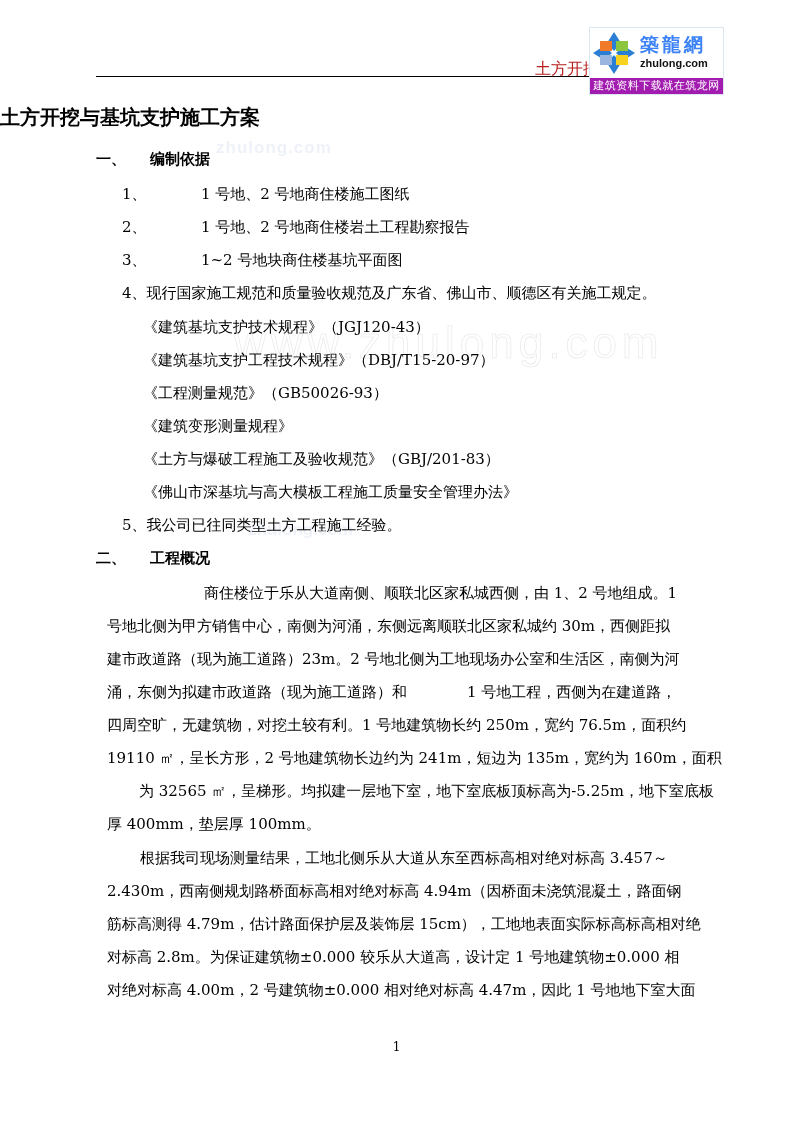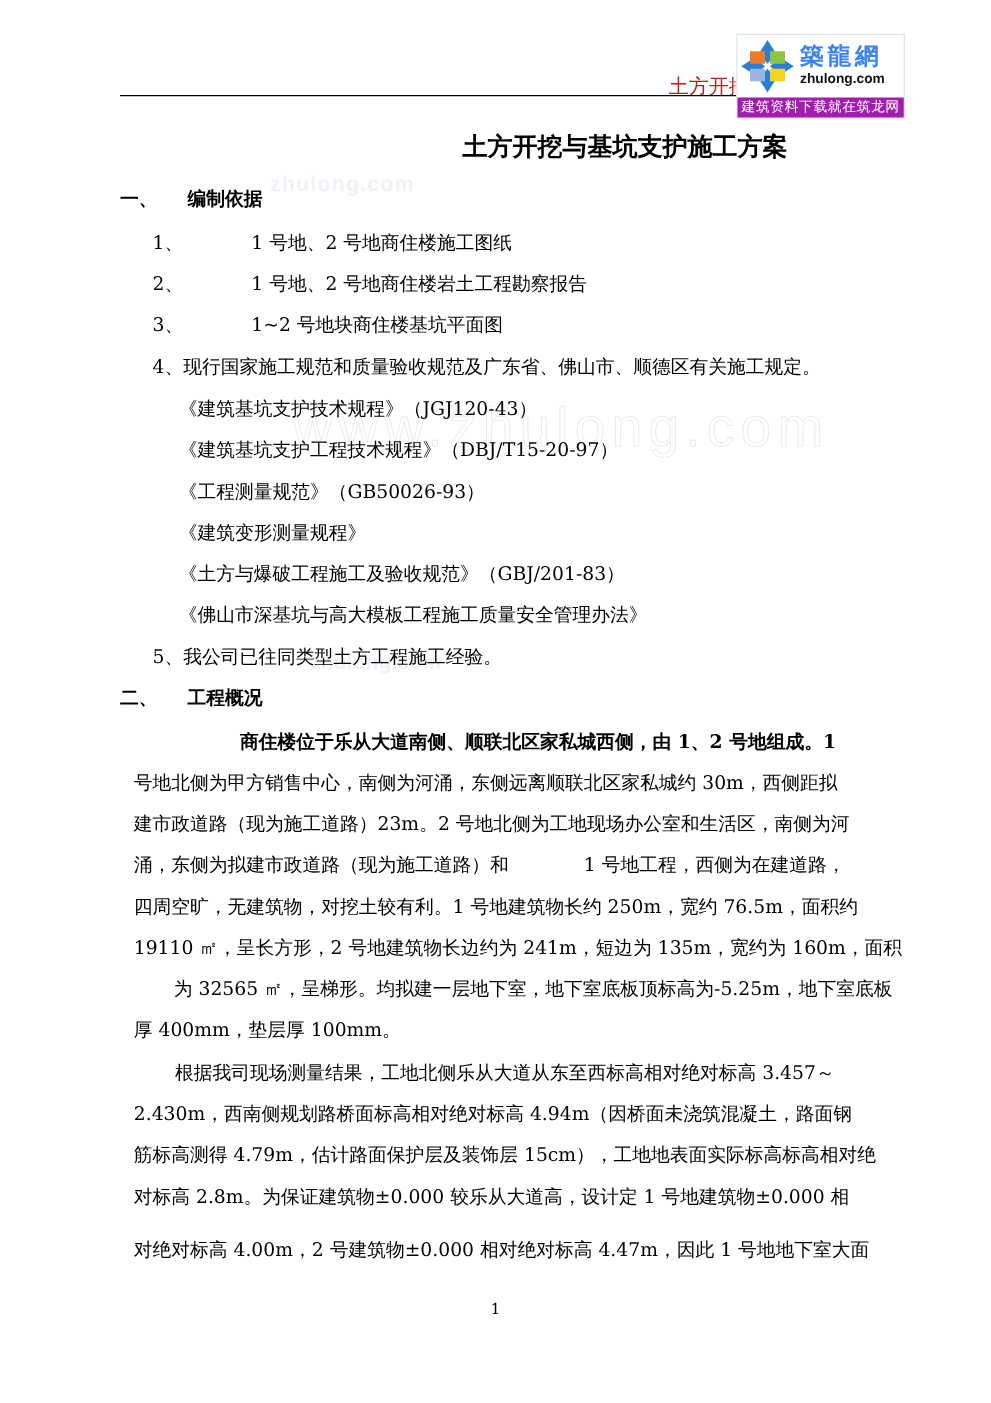--- a/index.html
+++ b/index.html
@@ -27,21 +27,21 @@
   .logo-en {
     position: absolute; left: 50px; top: 29px; font-size: 11px; font-weight: bold;
     font-family: "Liberation Sans", sans-serif; color: #111;
   }
   .logo-band {
     position: absolute; left: 0; bottom: 0; width: 133px; height: 16px;
     background: #a21caf; color: #fff; font-size: 11px; line-height: 16px;
     text-align: center; letter-spacing: 0.5px;
   }
   .title {
-    position: absolute; left: 0; width: 630px; top: 104px; text-align: right;
+    position: absolute; left: 0; width: 630px; top: 104px; text-align: left;
     font-size: 20px; font-weight: bold;
   }
   .watermark-small {
     position: absolute; left: 216px; top: 138px; font-size: 17px; font-weight: bold;
     font-family: "Liberation Sans", sans-serif; color: #eef2f8; letter-spacing: 1px;
   }
   .watermark-big {
     position: absolute; left: 234px; top: 318px; font-size: 44px;
     font-family: "Liberation Sans", sans-serif; color: transparent;
     -webkit-text-stroke: 0.6px #e6e6e6; letter-spacing: 5px;
@@ -99,28 +99,28 @@
 <div class="line" style="left:143px; top:384px;">《工程测量规范》（GB50026-93）</div>
 <div class="line" style="left:143px; top:417px;">《建筑变形测量规程》</div>
 <div class="line" style="left:143px; top:450px;">《土方与爆破工程施工及验收规范》（GBJ/201-83）</div>
 <div class="line" style="left:143px; top:483px;">《佛山市深基坑与高大模板工程施工质量安全管理办法》</div>
 
 <div class="line" style="left:122px; top:516px;">5、我公司已往同类型土方工程施工经验。</div>
 
 <div class="line sec" style="left:96px; top:549px;">二、</div>
 <div class="line sec" style="left:150px; top:549px;">工程概况</div>
 
-<div class="body-line" style="left:192px; top:584px;font-weight:bold;">商住楼位于乐从大道南侧、顺联北区家私城西侧，由 1、2 号地组成。1</div>
+<div class="body-line" style="left:204px; top:584px;">商住楼位于乐从大道南侧、顺联北区家私城西侧，由 1、2 号地组成。1</div>
 <div class="body-line" style="top:617px;">号地北侧为甲方销售中心，南侧为河涌，东侧远离顺联北区家私城约 30m，西侧距拟</div>
 <div class="body-line" style="top:650px;">建市政道路（现为施工道路）23m。2 号地北侧为工地现场办公室和生活区，南侧为河</div>
 <div class="body-line" style="top:683px;">涌，东侧为拟建市政道路（现为施工道路）和　　　　1 号地工程，西侧为在建道路，</div>
 <div class="body-line" style="top:716px;">四周空旷，无建筑物，对挖土较有利。1 号地建筑物长约 250m，宽约 76.5m，面积约</div>
 <div class="body-line" style="top:749px;">19110 ㎡，呈长方形，2 号地建筑物长边约为 241m，短边为 135m，宽约为 160m，面积</div>
 <div class="body-line" style="top:782px;margin-left:32px;">为 32565 ㎡，呈梯形。均拟建一层地下室，地下室底板顶标高为-5.25m，地下室底板</div>
 <div class="body-line" style="top:815px;">厚 400mm，垫层厚 100mm。</div>
 
 <div class="body-line" style="left:140px; top:849px;">根据我司现场测量结果，工地北侧乐从大道从东至西标高相对绝对标高 3.457～</div>
 <div class="body-line" style="top:882px;">2.430m，西南侧规划路桥面标高相对绝对标高 4.94m（因桥面未浇筑混凝土，路面钢</div>
 <div class="body-line" style="top:915px;">筋标高测得 4.79m，估计路面保护层及装饰层 15cm），工地地表面实际标高标高相对绝</div>
 <div class="body-line" style="top:948px;">对标高 2.8m。为保证建筑物±0.000 较乐从大道高，设计定 1 号地建筑物±0.000 相</div>
-<div class="body-line" style="top:981px;margin-top:10px;">对绝对标高 4.00m，2 号建筑物±0.000 相对绝对标高 4.47m，因此 1 号地地下室大面</div>
+<div class="body-line" style="top:981px;">对绝对标高 4.00m，2 号建筑物±0.000 相对绝对标高 4.47m，因此 1 号地地下室大面</div>
 
 <div class="page-num">1</div>
 
 </body></html>

